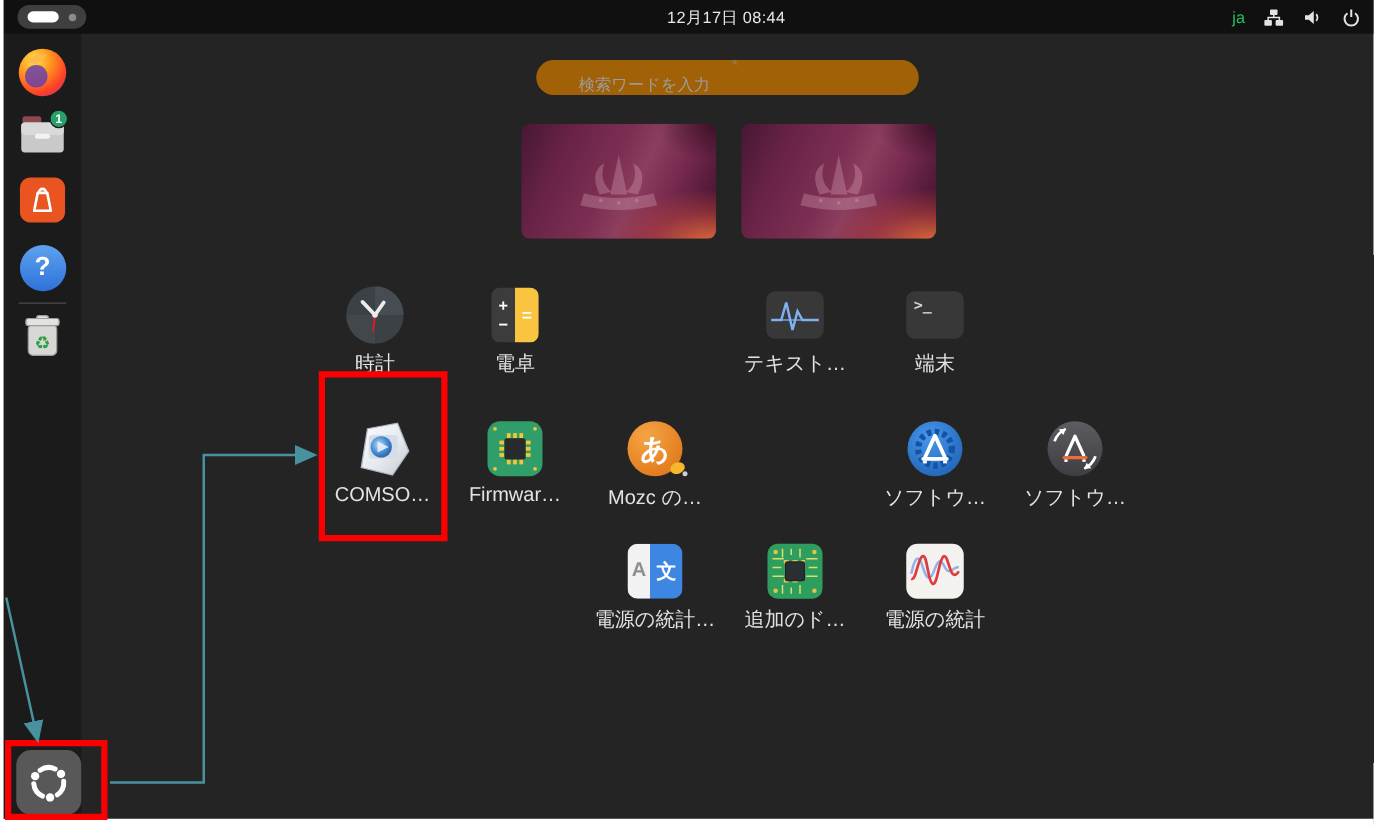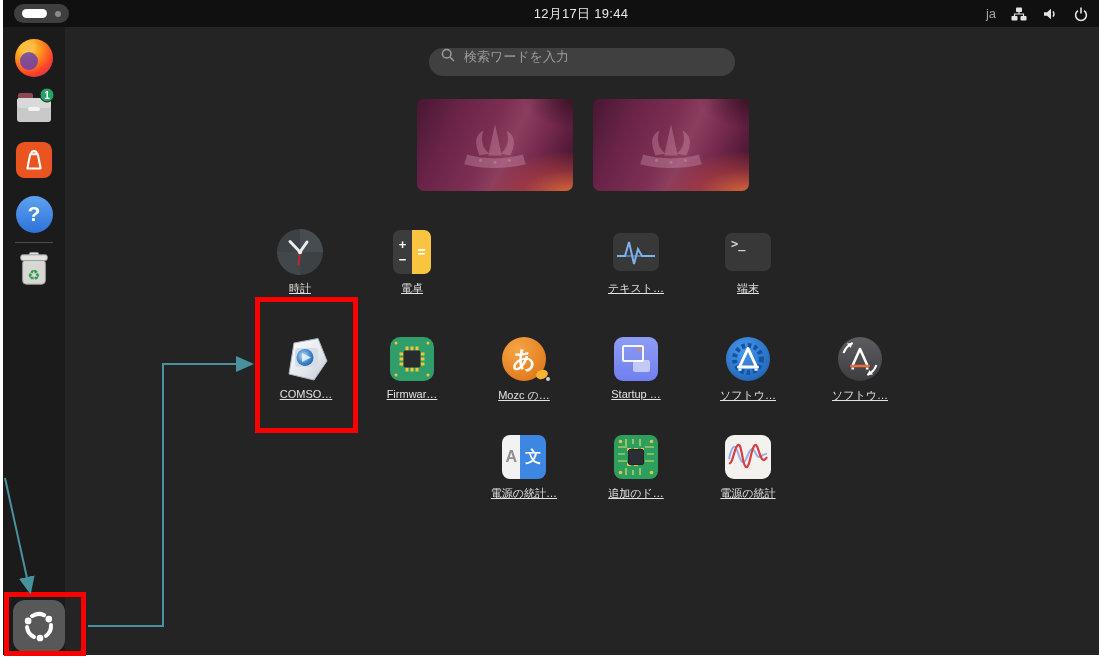--- a/index.html
+++ b/index.html
@@ -9,50 +9,50 @@
   .topbar{position:absolute;left:3px;top:0;width:1096px;height:27px;background:#101010;}
   .dock{position:absolute;left:3px;top:27px;width:62px;height:628px;background:#1b1b1b;
         display:flex;flex-direction:column;align-items:center;padding-top:11px;box-sizing:border-box;}
 
   
   .ws-pill{position:absolute;left:11px;top:4px;width:55px;height:19px;border-radius:10px;background:#3f3f3f;}
   .ws-pill .active{position:absolute;left:8px;top:5px;width:25px;height:9px;border-radius:5px;background:#ffffff;}
   .ws-pill .dot{position:absolute;left:41px;top:7px;width:6px;height:6px;border-radius:50%;background:#8b8b8b;}
   .clock{position:absolute;left:578px;top:0;height:27px;transform:translateX(-50%);
          display:flex;align-items:center;color:#e8e8e8;font-size:13px;letter-spacing:.3px;}
-  .tr-status{position:absolute;right:10px;top:0;height:27px;display:flex;align-items:center;gap:15px;color:#a3a3a3;font-size:13px;}
+  .tr-status{position:absolute;right:10px;top:0;height:27px;display:flex;align-items:center;gap:15px;color:#22c55e;font-size:13px;}
   .tr-status svg{display:block;}
 
   
   .ditem{width:40px;height:40px;display:flex;align-items:center;justify-content:center;cursor:pointer;}
   .d-help{width:37px;height:37px;border-radius:50%;background:linear-gradient(180deg,#5ea2ef,#2d72d9);
           display:flex;align-items:center;justify-content:center;color:#fff;font-size:21px;font-weight:bold;}
   .dsep{width:38px;height:1px;background:#4d4d4d;margin:8px 0 7px 0;}
   .m1{margin-bottom:10px}.m2{margin-bottom:12px}.m3{margin-bottom:14px}.m4{margin-bottom:0px}
 
   
-  .search{position:absolute;left:429px;top:48px;width:306px;height:28px;border-radius:15px;background:#404040;
-          display:flex;align-items:flex-start;padding-left:12px;box-sizing:border-box;gap:7px;}
+  .search{position:absolute;left:429px;top:48px;width:306px;height:28px;border-radius:15px;background:#a16207;
+          display:flex;align-items:center;padding-left:12px;box-sizing:border-box;gap:7px;flex-direction:column;}
   .search input{background:transparent;border:none;outline:none;color:#cfcfcf;font-size:13px;width:250px;
           font-family:"Liberation Sans","DejaVu Sans",sans-serif;}
   .search input::placeholder{color:#9c9c9c;opacity:1;}
 
   
   .ws-thumb{position:absolute;top:99px;width:156px;height:92px;border-radius:7px;overflow:hidden;cursor:pointer;
     background:
       radial-gradient(45% 45% at 100% 0%, rgba(25,4,18,.6), rgba(25,4,18,0) 70%),
       radial-gradient(80% 70% at 98% 104%, rgba(242,116,62,.9) 0%, rgba(196,72,62,.5) 38%, rgba(120,40,70,0) 68%),
       linear-gradient(115deg,#471733 0%,#682347 22%,#7c2e52 45%,#8c3e5f 58%,#782b4f 72%,#541a38 88%,#3d112a 100%);}
   .ws1{left:417px;} .ws2{left:593px;}
   .ws-thumb svg{position:absolute;left:50%;top:50%;transform:translate(-50%,-50%);}
 
   
   .tile{position:absolute;width:100px;display:flex;flex-direction:column;align-items:center;cursor:pointer;}
   .ticon{width:46px;height:46px;display:flex;align-items:center;justify-content:center;margin-bottom:6px;position:relative;}
-  .tlabel{font-size:11px;color:#e3e3e3;white-space:nowrap;text-decoration:underline;}
+  .tlabel{font-size:16px;color:#e3e3e3;white-space:nowrap;}
 
   .i-calc{width:38px;height:44px;border-radius:7px;overflow:hidden;display:flex;}
   .i-calc .cl{flex:1;background:#3c3c3c;color:#fff;display:flex;flex-direction:column;align-items:center;justify-content:center;font-size:13px;font-weight:bold;line-height:15px;}
   .i-calc .cr{flex:1;background:#f9c440;color:#fff;display:flex;align-items:center;justify-content:center;font-size:14px;font-weight:bold;}
 
   .i-dark{width:46px;height:38px;border-radius:7px;background:#383838;position:relative;}
   .i-term{color:#d6d6d6;font-family:"DejaVu Sans Mono","Liberation Mono",monospace;font-size:12px;position:absolute;left:6px;top:4px;font-weight:bold;}
 
   .i-mozc{width:44px;height:44px;border-radius:50%;background:radial-gradient(circle at 35% 28%,#f5a545,#e27c1e 75%);
           display:flex;align-items:center;justify-content:center;position:relative;}
@@ -103,21 +103,21 @@
 <body>
 
 <div class="page">
   <div class="screen"></div>
 
   <div class="topbar">
     <div class="ws-pill">
       <div class="active"></div>
       <div class="dot"></div>
     </div>
-    <div class="clock">12月17日 19:44</div>
+    <div class="clock">12月17日 08:44</div>
     <div class="tr-status">
       <span>ja</span>
       <svg width="16" height="16" viewBox="0 0 16 16">
         <g fill="#e3e3e3">
             <rect x="5" y="1.5" width="6" height="4.5" rx="0.8"></rect>
             <rect x="0.5" y="10" width="6" height="4.5" rx="0.8"></rect>
             <rect x="9.5" y="10" width="6" height="4.5" rx="0.8"></rect>
           </g>
         <path d="M8,6 V8 M3.5,10 V8 H12.5 V10" stroke="#e3e3e3" stroke-width="1.2" fill="none"></path>
       </svg>
@@ -325,31 +325,20 @@
     <div class="ticon">
       <div class="i-mozc">
         <span class="moji">あ</span>
         <span class="blob"></span>
           <span class="blob2"></span>
       </div>
     </div>
     <div class="tlabel">Mozc の…</div>
   </div>
 
-  <div class="tile" style="left:586px;top:336px">
-    <div class="ticon">
-      <div class="i-startup">
-        <div class="w1">
-            <i></i>
-          </div>
-        <div class="w2"></div>
-      </div>
-    </div>
-    <div class="tlabel">Startup …</div>
-  </div>
 
   <div class="tile" style="left:698px;top:336px">
     <div class="ticon">
       <svg width="46" height="46" viewBox="0 0 46 46">
         <defs>
             <radialGradient id="sb" cx="0.4" cy="0.3" r="0.9">
           <stop offset="0" stop-color="#4796ec"></stop>
               <stop offset="1" stop-color="#1a5cae"></stop>
         </radialGradient>
           </defs>

